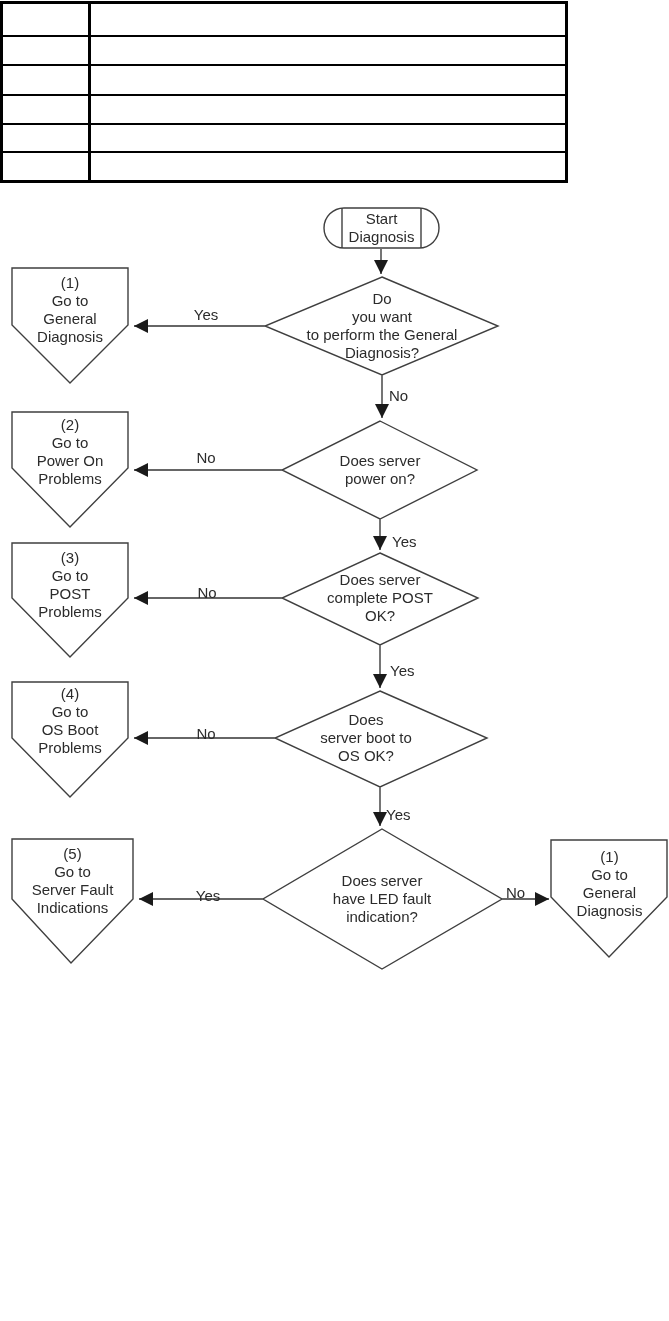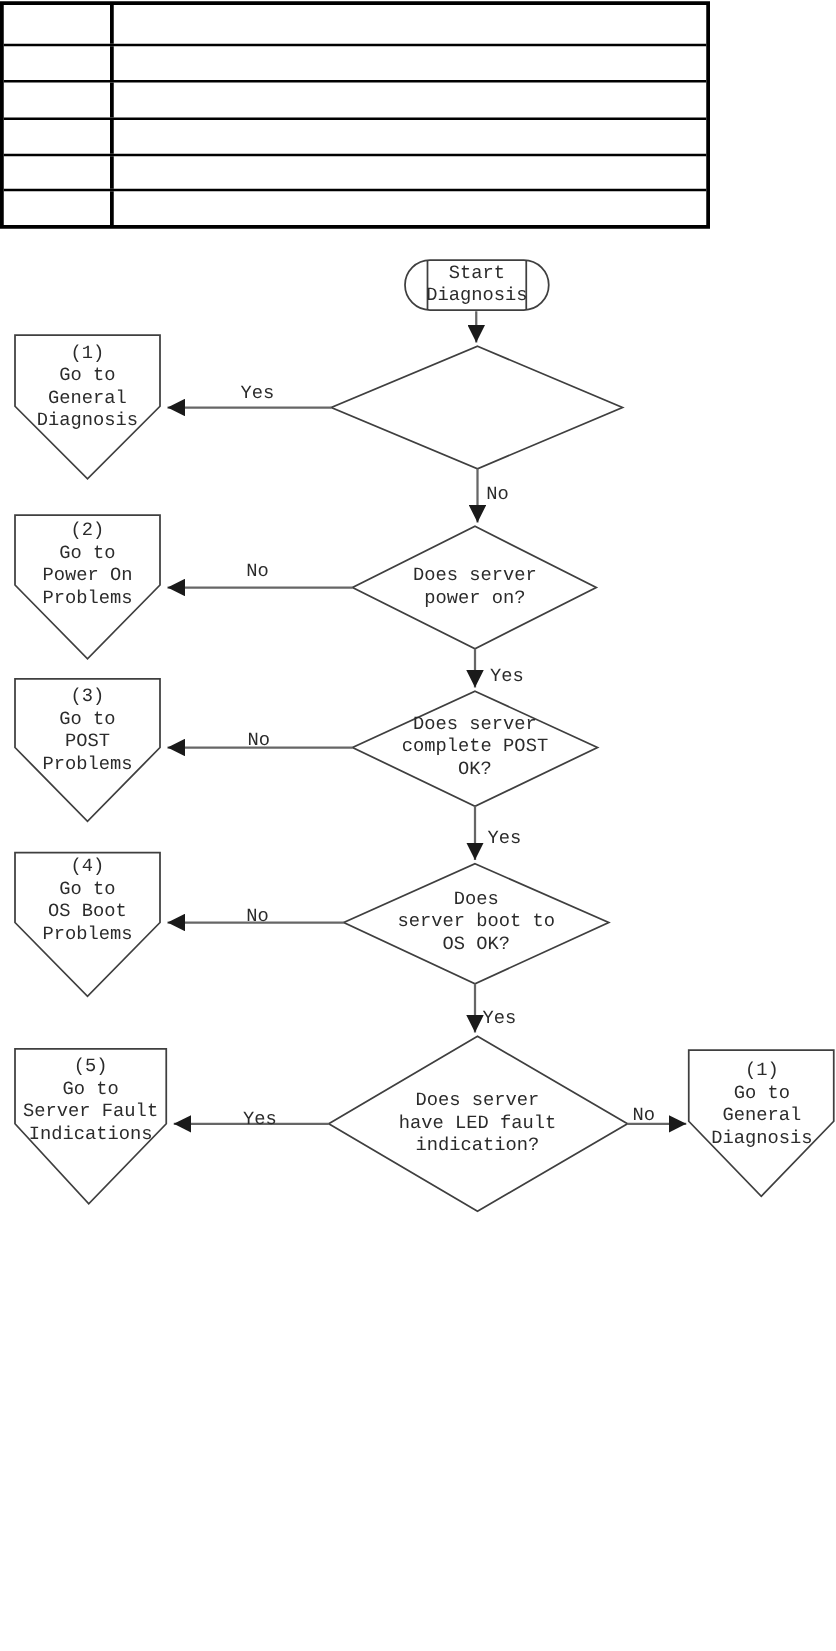--- a/index.html
+++ b/index.html
@@ -1,21 +1,21 @@
 <!DOCTYPE html>
 <html><head>
 <meta charset="utf-8">
 <style>
   html, body { margin: 0; padding: 0; background: #ffffff; }
   .page {
     position: relative;
     width: 669px;
     height: 1090px;
     background: #ffffff;
-    font-family: Liberation Mono, monospace;
+    font-family: Liberation Sans, sans-serif;
     color: #2b2b2b;
     overflow: hidden;
   }
   .flow-svg { position: absolute; left: 0; top: 0; }
 
   
   .node-label {
     position: absolute;
     display: flex;
     align-items: center;
@@ -140,26 +140,30 @@
       <line x1="275" y1="738" x2="134" y2="738"></line>
       <line x1="380" y1="787" x2="380" y2="826"></line>
       <line x1="263" y1="899" x2="139" y2="899"></line>
       <line x1="502" y1="899" x2="549" y2="899"></line>
     </g>
   </svg>
 
   <div class="node-label" style="left:324px; top:207px; width:115px; height:42px;">Start
 Diagnosis</div>
 
+  <div class="node-label" style="left:262px; top:281px; width:240px; height:90px;">Do
+you want
+to perform the General
+Diagnosis?</div>
   <div class="node-label" style="left:282px; top:441px; width:196px; height:58px;">Does server
 power on?</div>
   <div class="node-label" style="left:282px; top:569px; width:196px; height:58px;">Does server
 complete POST
 OK?</div>
-  <div class="node-label" style="left:278px; top:709px; width:206px; height:58px;">Does
+  <div class="node-label" style="left:263px; top:709px; width:206px; height:58px;">Does
 server boot to
 OS OK?</div>
   <div class="node-label" style="left:263px; top:870px; width:238px; height:58px;">Does server
 have LED fault
 indication?</div>
 
   <div class="node-label" style="left:12px; top:273px; width:116px; height:74px;">(1)
 Go to
 General
 Diagnosis</div>

